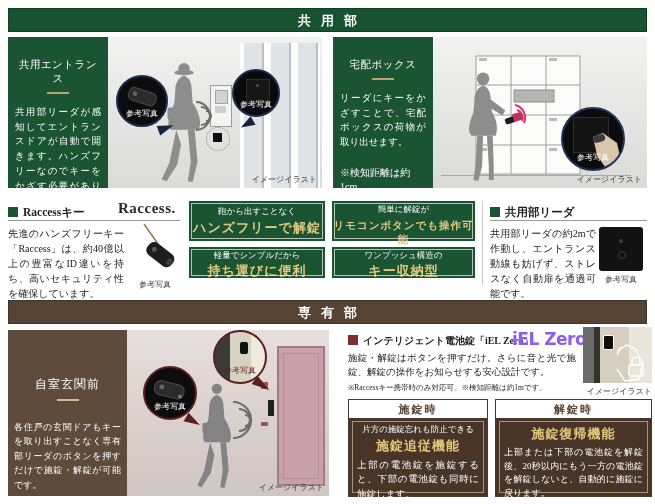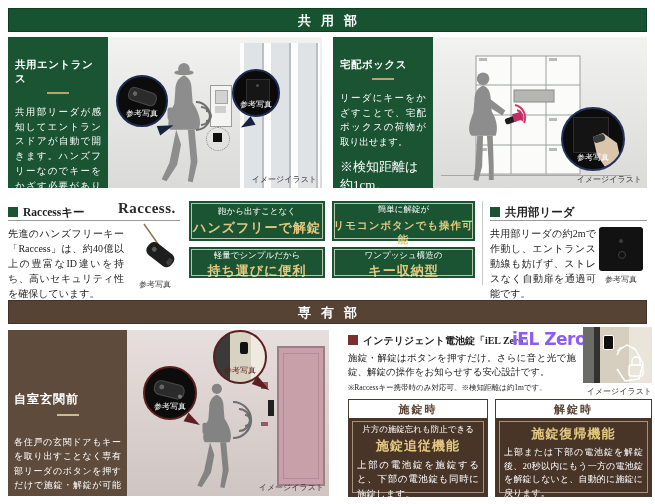--- a/index.html
+++ b/index.html
@@ -6,28 +6,28 @@
   #canvas{position:relative;width:655px;height:504px;background:#ffffff;overflow:hidden;
           font-family:"Liberation Serif","DejaVu Serif",serif;color:#222}
   .abs{position:absolute}
   
   .bar{height:24px;line-height:24px;box-sizing:border-box;color:#fff;text-align:center;
        font-size:13px;font-weight:bold;letter-spacing:10px;padding-left:10px}
   .bar-green{background:#175331;border:1px solid #0d3d22}
   .bar-brown{background:#564334;border:1px solid #42332a}
   
   .gpanel{background:#1a5433;color:#fff;box-sizing:border-box;padding:0 7px}
-  .bpanel{background:#5e4b3c;color:#fff;box-sizing:border-box;padding:15px 6px}
-  .panel-title{font-weight:bold;font-size:10.5px;letter-spacing:.5px;padding-top:21px}
+  .bpanel{background:#5e4b3c;color:#fff;box-sizing:border-box;padding:0 6px}
+  .panel-title{text-align:center;font-weight:normal;font-size:10.5px;letter-spacing:.5px;padding-top:21px}
   .bpanel .panel-title{font-size:12px;padding-top:46px;letter-spacing:1px}
   .panel-rule{width:22px;height:2px;background:#b9a36e;margin:6px auto 0}
   .bpanel .panel-rule{background:#cdbb96}
   .panel-body{font-size:9.5px;line-height:1.55;margin-top:11px;text-align:justify}
   .bpanel .panel-body{font-size:9px;margin-top:19px;line-height:1.6}
-  .panel-note{font-size:13px;margin-top:8px}
+  .panel-note{font-size:10px;margin-top:16px}
   
   .illus{background:linear-gradient(180deg,#f2f2f0,#dadad8);overflow:hidden}
   .illus-pink{background:linear-gradient(180deg,#e7dfdd,#cfc5c3)}
   .illus-caption{font-size:8px;color:#3d3d3d}
   .photo-label{position:absolute;left:0;right:0;text-align:center;color:#fff;font-size:8px}
   .callout{border-radius:50%;box-sizing:border-box;overflow:hidden}
   .ptr{width:0;height:0}
   
   .sq{display:inline-block;width:10px;height:10px;margin-right:5px;vertical-align:-1px}
   .sq-green{background:#1a5433}

